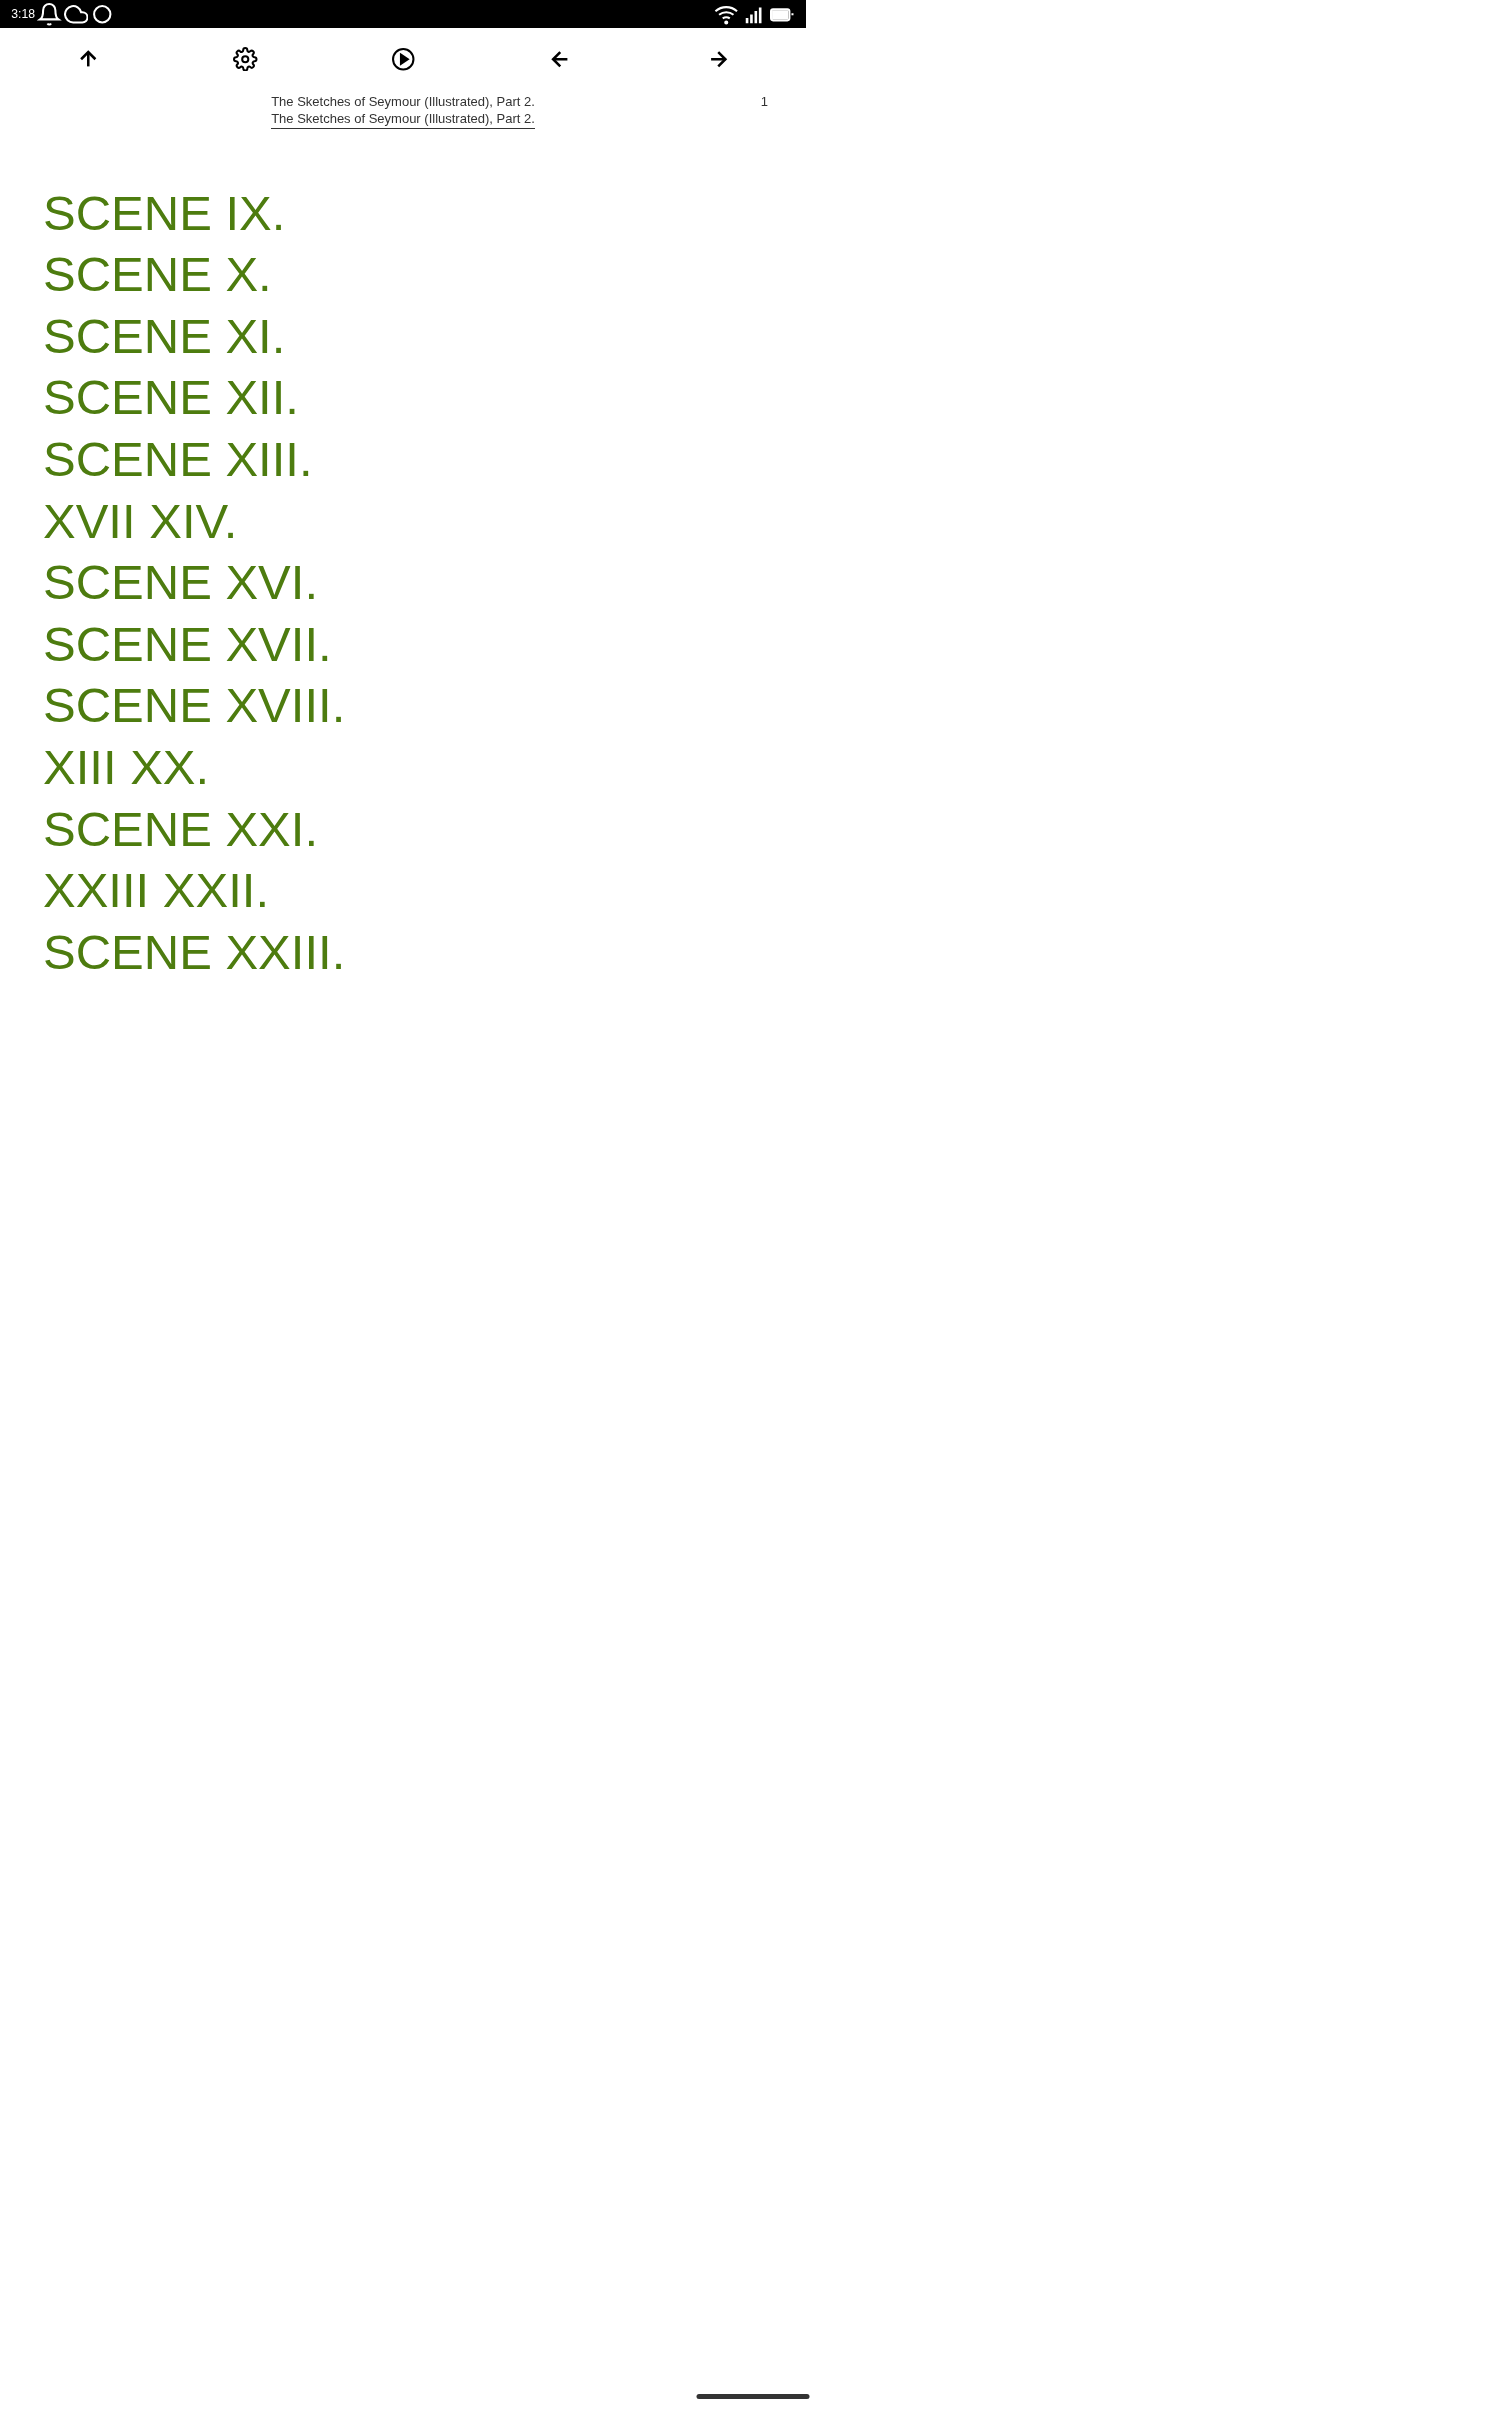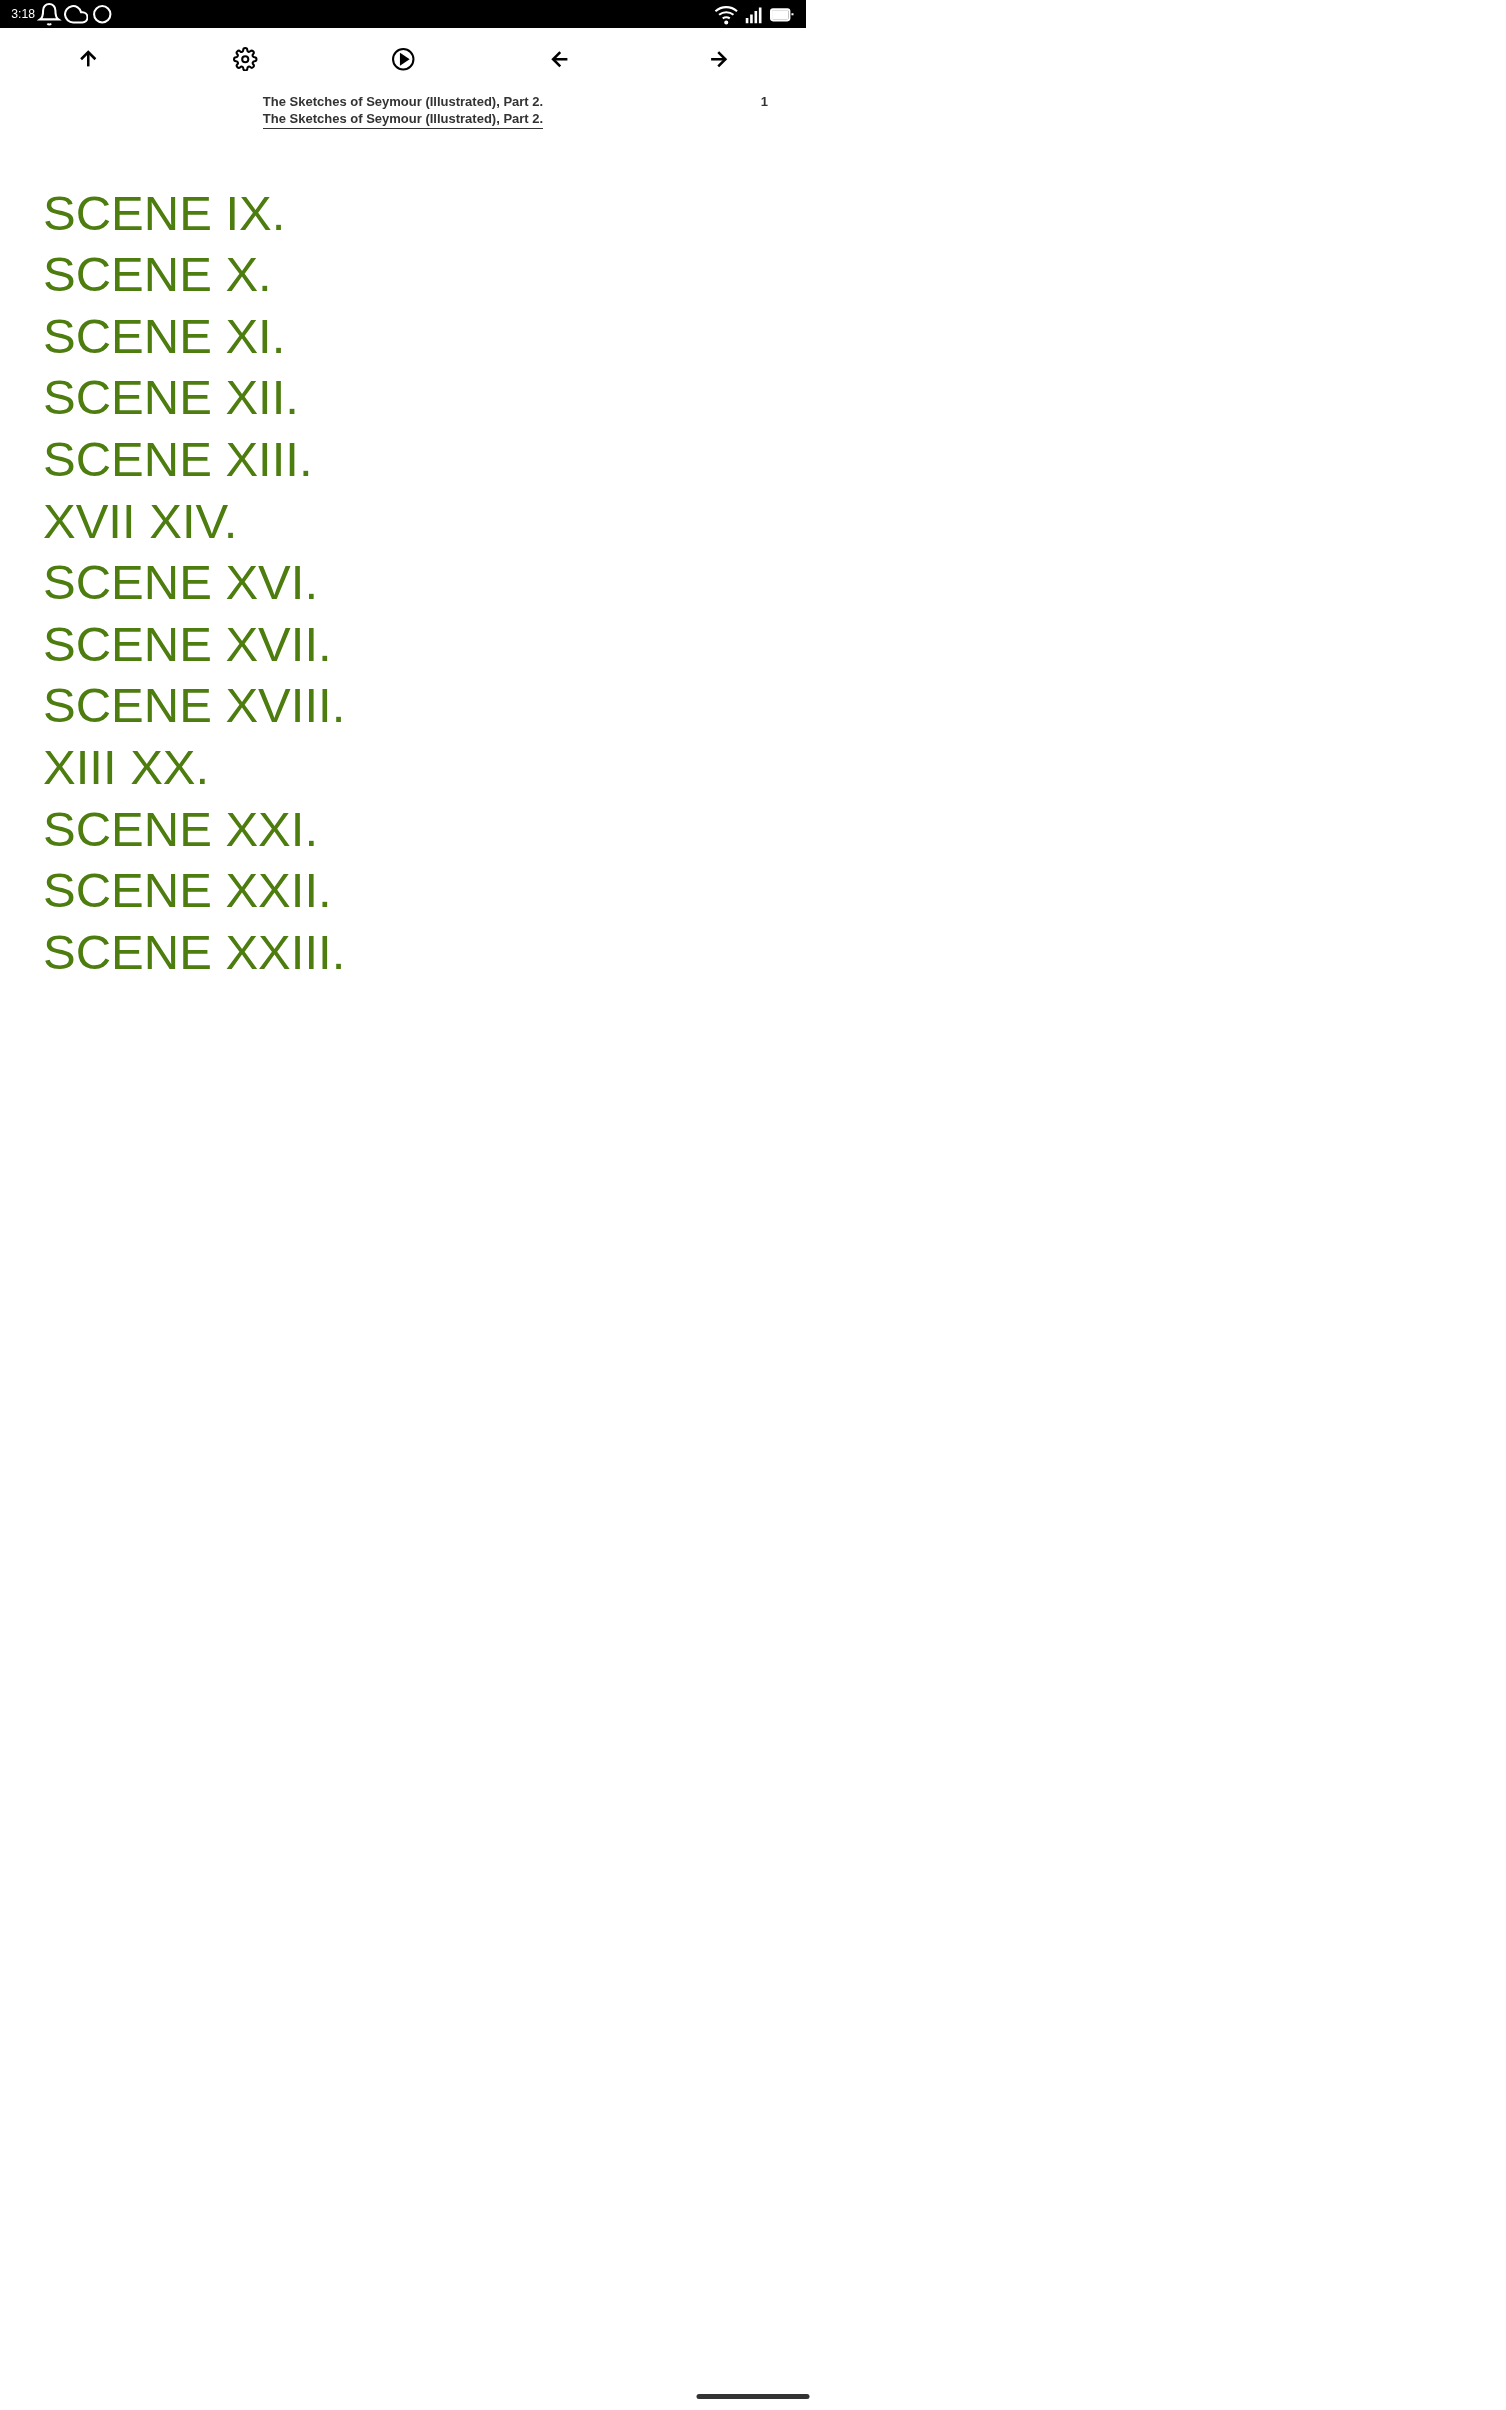--- a/index.html
+++ b/index.html
@@ -68,21 +68,20 @@
     }
 
     
     .header-info {
       width: 100%;
       padding: 3.8px 19px 0px 19px;
       display: flex;
       align-items: center;
       justify-content: center;
       position: relative;
-      font-weight: bold;
     }
 
     .header-title-block {
       display: flex;
       flex-direction: column;
       align-items: center;
     }
 
     .header-subtitle {
       font-size: 13px;
@@ -247,18 +246,18 @@
     <div class="scene-item">SCENE X.</div>
     <div class="scene-item">SCENE XI.</div>
     <div class="scene-item">SCENE XII.</div>
     <div class="scene-item">SCENE XIII.</div>
     <div class="scene-item">XVII XIV.</div>
     <div class="scene-item">SCENE XVI.</div>
     <div class="scene-item">SCENE XVII.</div>
     <div class="scene-item">SCENE XVIII.</div>
     <div class="scene-item">XIII XX.</div>
     <div class="scene-item">SCENE XXI.</div>
-    <div class="scene-item">SCENE XXII.</div>
+    <div class="scene-item">XXIII XXII.</div>
     <div class="scene-item">SCENE XXIII.</div>
   </div>
 
 <div class="home-indicator"></div>
 
 
 </body></html>

